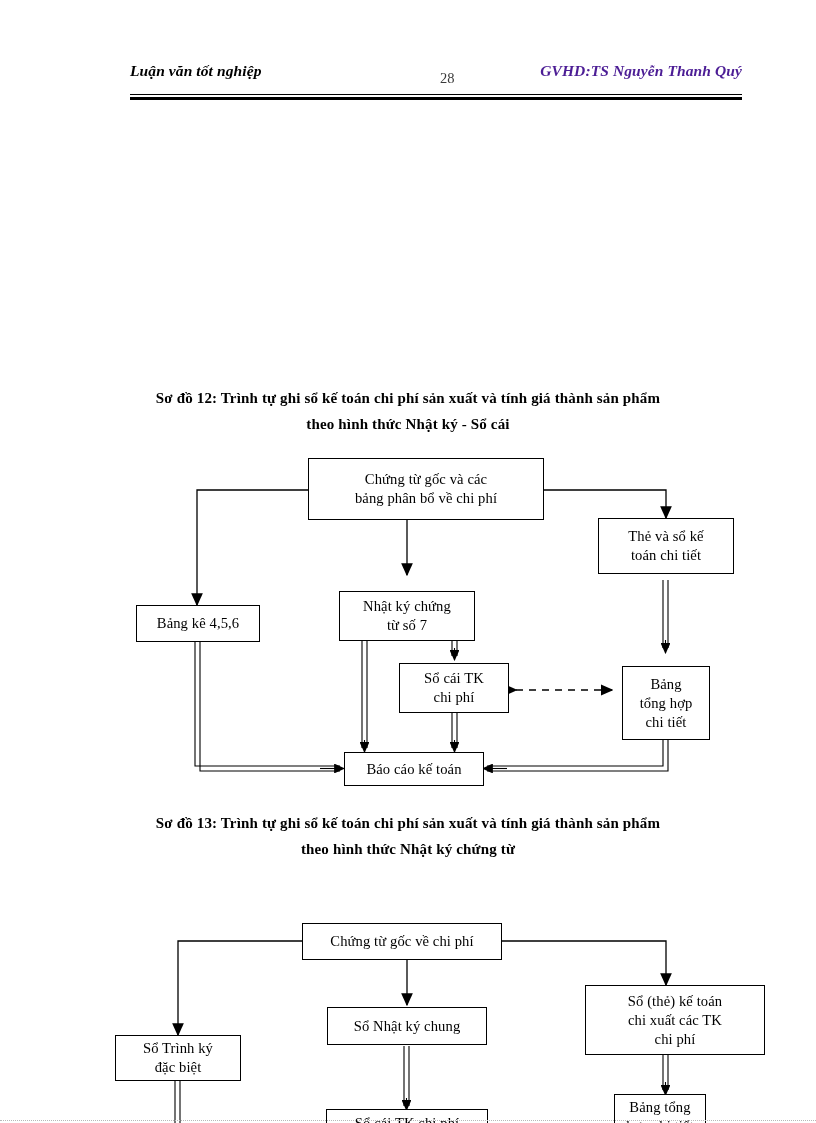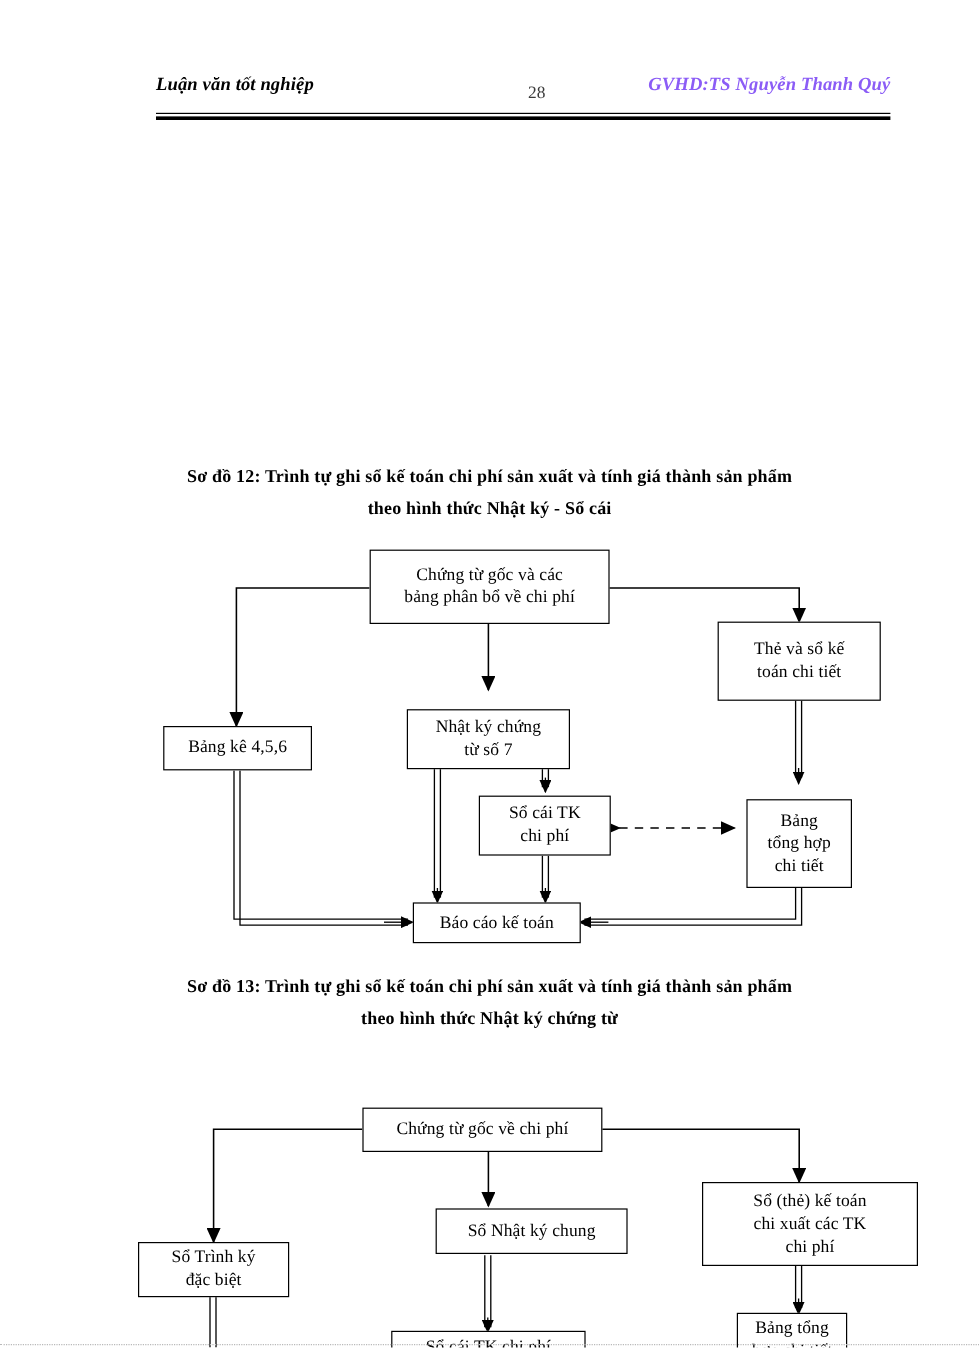--- a/index.html
+++ b/index.html
@@ -18,21 +18,21 @@
     font-style: italic; font-weight: bold; font-size: 15.5px;
     letter-spacing: .1px; color: #000; white-space: nowrap;
   }
   .hdr-page {
     position: absolute; left: 310px; top: 8px;
     font-size: 14.5px; color: #3a3a3a;
   }
   .hdr-right {
     position: absolute; right: 0px; top: 0px;
     font-style: italic; font-weight: bold; font-size: 15.5px;
-    letter-spacing: .1px; color: #8b5cf6; white-space: nowrap;
+    letter-spacing: .1px; color: #4c1d95; white-space: nowrap;
   }
   .hdr-rule {
     position: absolute; left: 130px; top: 94px; width: 612px;
     border-top: 1px solid #000;
   }
   .hdr-rule2 {
     position: absolute; left: 130px; top: 97px; width: 612px;
     border-top: 3px solid #000;
   }
 
@@ -136,28 +136,28 @@
         <path d="M320,768.5 L344,768.5" fill="none" stroke="#000" stroke-width="1.1" marker-end="url(#ah)"></path>
       </g>
 
       <g>
         <path d="M663,727 L663,766 L487,766" fill="none" stroke="#000" stroke-width="1.1"></path>
         <path d="M668,727 L668,771 L487,771" fill="none" stroke="#000" stroke-width="1.1"></path>
         <path d="M507,768.5 L483,768.5" fill="none" stroke="#000" stroke-width="1.1" marker-end="url(#ah)"></path>
       </g>
     </svg>
 
-    <div class="nodebox" style="left:308px; top:458px; width:200px; height:62px;align-items:center;">
+    <div class="nodebox" style="left:308px; top:458px; width:236px; height:62px;align-items:center;">
       <span>
         <span>Chứng từ gốc và các</span>
         <span>bảng phân bổ về chi phí</span>
       </span>
     </div>
 
-    <div class="nodebox" style="left:598px; top:518px; width:136px; height:66px;">
+    <div class="nodebox" style="left:598px; top:518px; width:136px; height:56px;">
       <span>
         <span>Thẻ và sổ kế</span>
         <span>toán chi tiết</span>
       </span>
     </div>
 
     <div class="nodebox" style="left:136px; top:605px; width:124px; height:37px;">
       <span>Bảng kê 4,5,6</span>
     </div>
 
@@ -231,21 +231,21 @@
     </div>
 
     <div class="nodebox" style="left:585px; top:985px; width:180px; height:70px;">
       <span>
         <span>Sổ (thẻ) kế toán</span>
         <span>chi xuất các TK</span>
         <span>chi phí</span>
       </span>
     </div>
 
-    <div class="nodebox" style="left:327px; top:1007px; width:160px; height:38px;margin-left:36px;">
+    <div class="nodebox" style="left:327px; top:1007px; width:160px; height:38px;">
       <span>Sổ Nhật ký chung</span>
     </div>
 
     <div class="nodebox" style="left:115px; top:1035px; width:126px; height:46px;">
       <span>
         <span>Sổ Trình ký</span>
         <span>đặc biệt</span>
       </span>
     </div>
 

